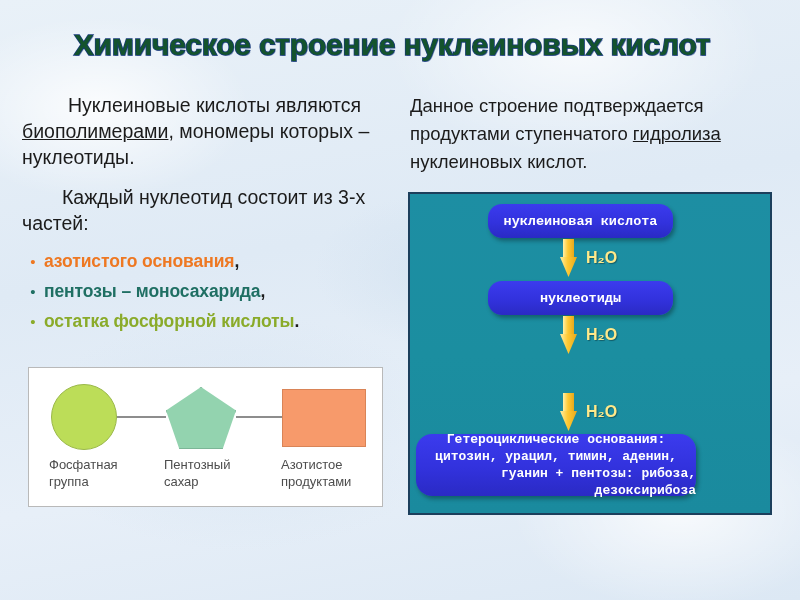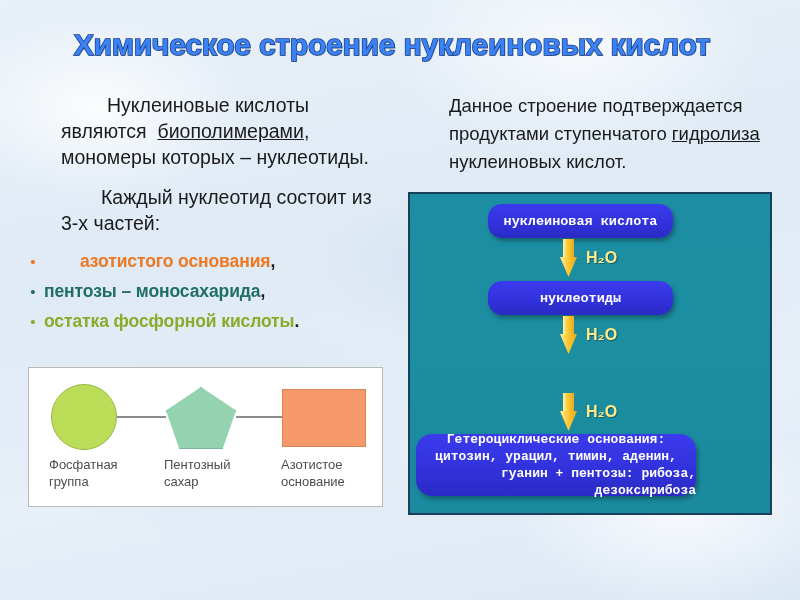--- a/index.html
+++ b/index.html
@@ -26,40 +26,39 @@
 
   
   .title {
     position: absolute;
     left: 0; right: 16px;
     top: 28px;
     text-align: center;
     font-size: 30px;
     font-weight: bold;
     letter-spacing: -0.2px;
-    color: #3b82f6;
+    color: #14532d;
     -webkit-text-stroke: 1.4px #17397a;
     paint-order: stroke fill;
     text-shadow: 1px 1px 0 rgba(23,57,122,0.45);
     white-space: nowrap;
   }
 
   
   .left-col {
     position: absolute;
     left: 22px;
     top: 92px;
     width: 372px;
     color: #1b1b1b;
   }
   .para {
     font-size: 19.5px;
     line-height: 26px;
     text-indent: 46px;
-    margin-left: 39px;
   }
   .para.second { margin-top: 14px; text-indent: 40px; }
   .u { text-decoration: underline; }
 
   .bullets {
     margin-top: 14px;
     list-style: none;
   }
   .bullet-row {
     display: flex;
@@ -72,21 +71,21 @@
     text-align: center;
     font-size: 15px;
     line-height: 22px;
   }
   .bullet-text {
     font-size: 17.5px;
     font-weight: bold;
     line-height: 22px;
     letter-spacing: -0.1px;
   }
-  .b-orange { color: #ee7822; margin-left: 36px; }
+  .b-orange { color: #ee7822; }
   .b-teal   { color: #1f6f63; }
   .b-olive  { color: #8aab2a; }
   .dot-orange { color: #ee7822; }
   .dot-teal   { color: #1f6f63; }
   .dot-olive  { color: #8aab2a; }
   .punct { color: #1b1b1b; font-weight: bold; }
 
   
   .right-col {
     position: absolute;
@@ -286,21 +285,21 @@
       <div class="shape-label lbl-1">
         <div>Фосфатная</div>
         <div>группа</div>
       </div>
       <div class="shape-label lbl-2">
         <div>Пентозный</div>
         <div>сахар</div>
       </div>
       <div class="shape-label lbl-3">
         <div>Азотистое</div>
-        <div>основание</div>
+        <div>продуктами</div>
       </div>
     </div>
   </div>
 
   <div class="hydrolysis-panel">
 
     <div class="hbox hbox-1">
       <span>нуклеиновая кислота</span>
     </div>
 

